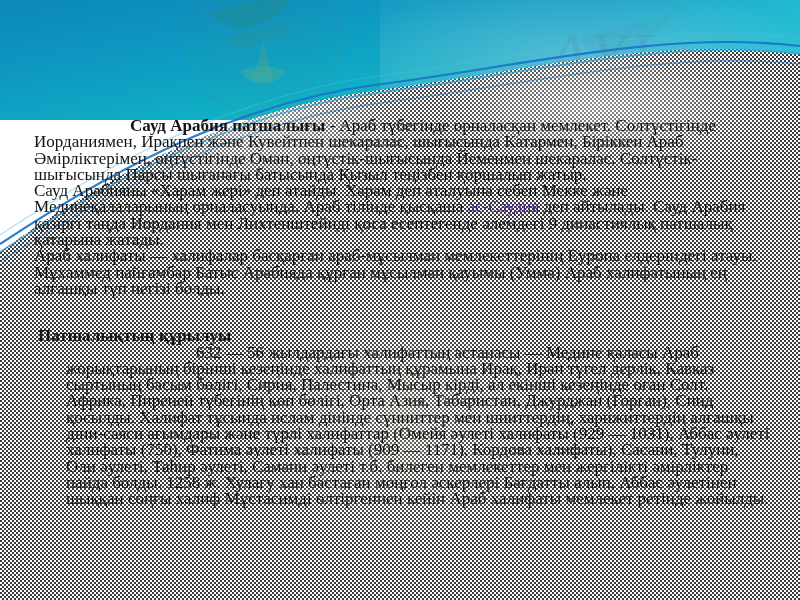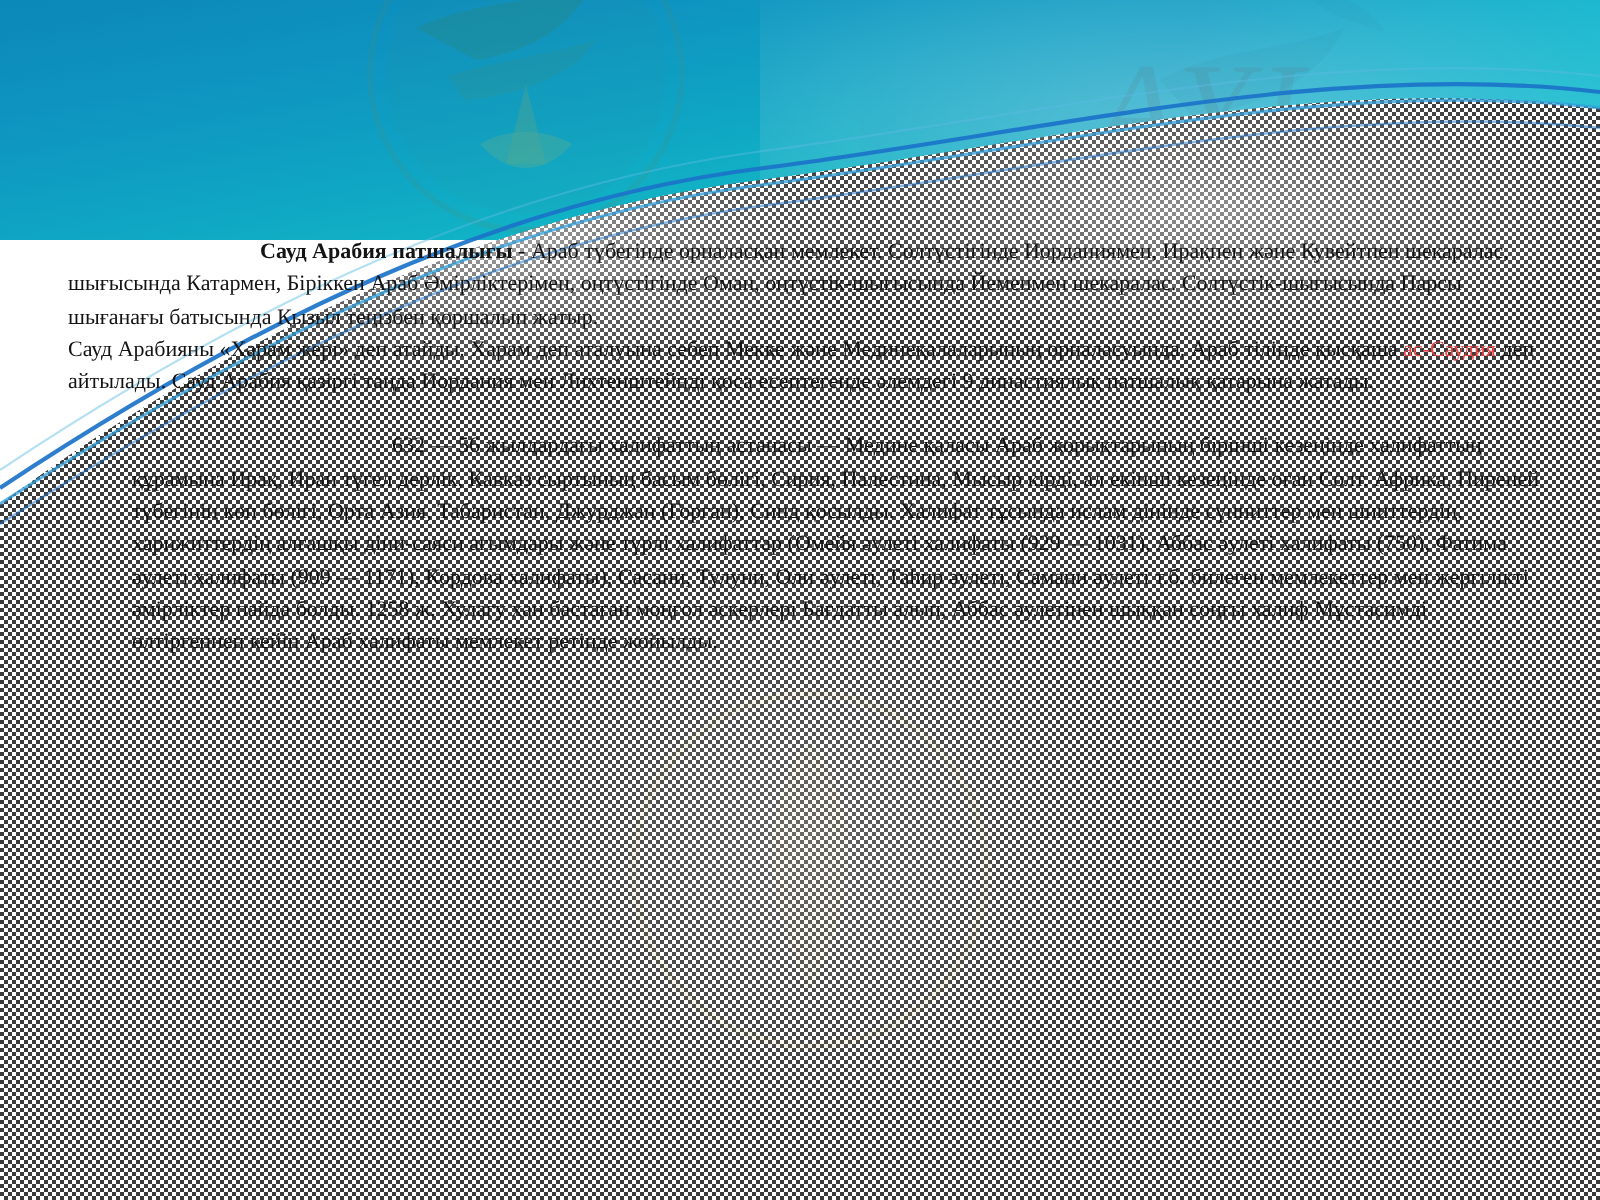--- a/index.html
+++ b/index.html
@@ -101,21 +101,21 @@
   }
 
   
   .content {
     position: absolute;
     left: 34px;
     top: 118px;
     width: 736px;
     z-index: 9;
     color: #141414;
-    font-size: 11px;
+    font-size: 17px;
     line-height: 16.3px;
     text-align: left;
   }
 
   .para {
     margin: 0 0 0 0;
     text-indent: 0;
   }
 
   .para.first-indent {
@@ -134,21 +134,21 @@
     margin-top: 15px;
     margin-bottom: 0;
     padding-left: 4px;
   }
 
   .gap {
     height: 16px;
   }
 
   .link {
-    color: #ef4444;
+    color: #4c1d95;
   }
 
   
   .body-watermark {
     position: absolute;
     left: 300px; top: 330px;
     width: 210px;
     height: 210px;
     z-index: 8;
     opacity: 0.16;
@@ -226,21 +226,25 @@
   <div class="content">
 
     <p class="para first-indent">
       <span class="b">Сауд Арабия патшалығы</span><span> - Араб түбегінде орналасқан мемлекет. Солтүстігінде Иорданиямен, Ирақпен және Кувейтпен шекаралас, шығысында Катармен, Біріккен Араб Әмірліктерімен, оңтүстігінде Оман, оңтүстік-шығысында Йеменмен шекаралас. Солтүстік-шығысында Парсы шығанағы батысында Қызыл теңізбен қоршалып жатыр.</span>
     </p>
 
     <p class="para">
       <span>Сауд Арабияны «Харам жері» деп атайды. Харам деп аталуына себеп Мекке және Мединеқалаларының орналасуында. Араб тілінде қысқаша </span><span class="link">ас-Саудия</span><span> деп айтылады. Сауд Арабия қазіргі таңда Иордания мен Лихтенштейнді қоса есептегенде әлемдегі 9 династиялық патшалық қатарына жатады.</span>
     </p>
 
+    <p class="para">
+      <span>Араб халифаты</span><span> — халифалар басқарған араб-мұсылман мемлекеттерінің Еуропа елдеріндегі атауы. Мұхаммед пайғамбар Батыс Арабияда құрған мұсылман қауымы (Умма) Араб халифатының ең алғашқы түп негізі болды.</span>
+    </p>
 
     <div class="gap"></div>
 
+    <p class="section-head">Патшалықтың құрылуы</p>
 
     <p class="para indent-sm">632 — 56 жылдардағы халифаттың астанасы — Медине қаласы Араб жорықтарының бірінші кезеңінде халифаттың құрамына Ирақ, Иран түгел дерлік, Кавказ сыртының басым бөлігі, Сирия, Палестина, Мысыр кірді, ал екінші кезеңінде оған Солт. Африка, Пиреней түбегінің көп бөлігі, Орта Азия, Табаристан, Джурджан (Горган), Синд қосылды. Халифат тұсында ислам дінінде сүнниттер мен шииттердің, харижиттердің алғашқы діни-саяси ағымдары және түрлі халифаттар (Омейя әулеті халифаты (929 — 1031), Аббас әулеті халифаты (750), Фатима әулеті халифаты (909 — 1171), Кордова халифаты), Сасани, Тулуни, Оли әулеті, Таһир әулеті, Самани әулеті т.б. билеген мемлекеттер мен жергілікті әмірліктер пайда болды. 1258 ж. Хулагу хан бастаған моңғол әскерлері Бағдатты алып, Аббас әулетінен шыққан соңғы халиф Мұстасимді өлтіргеннен кейін Араб халифаты мемлекет ретінде жойылды.</p>
 
   </div>
 
 </div>
 
 </body></html>

